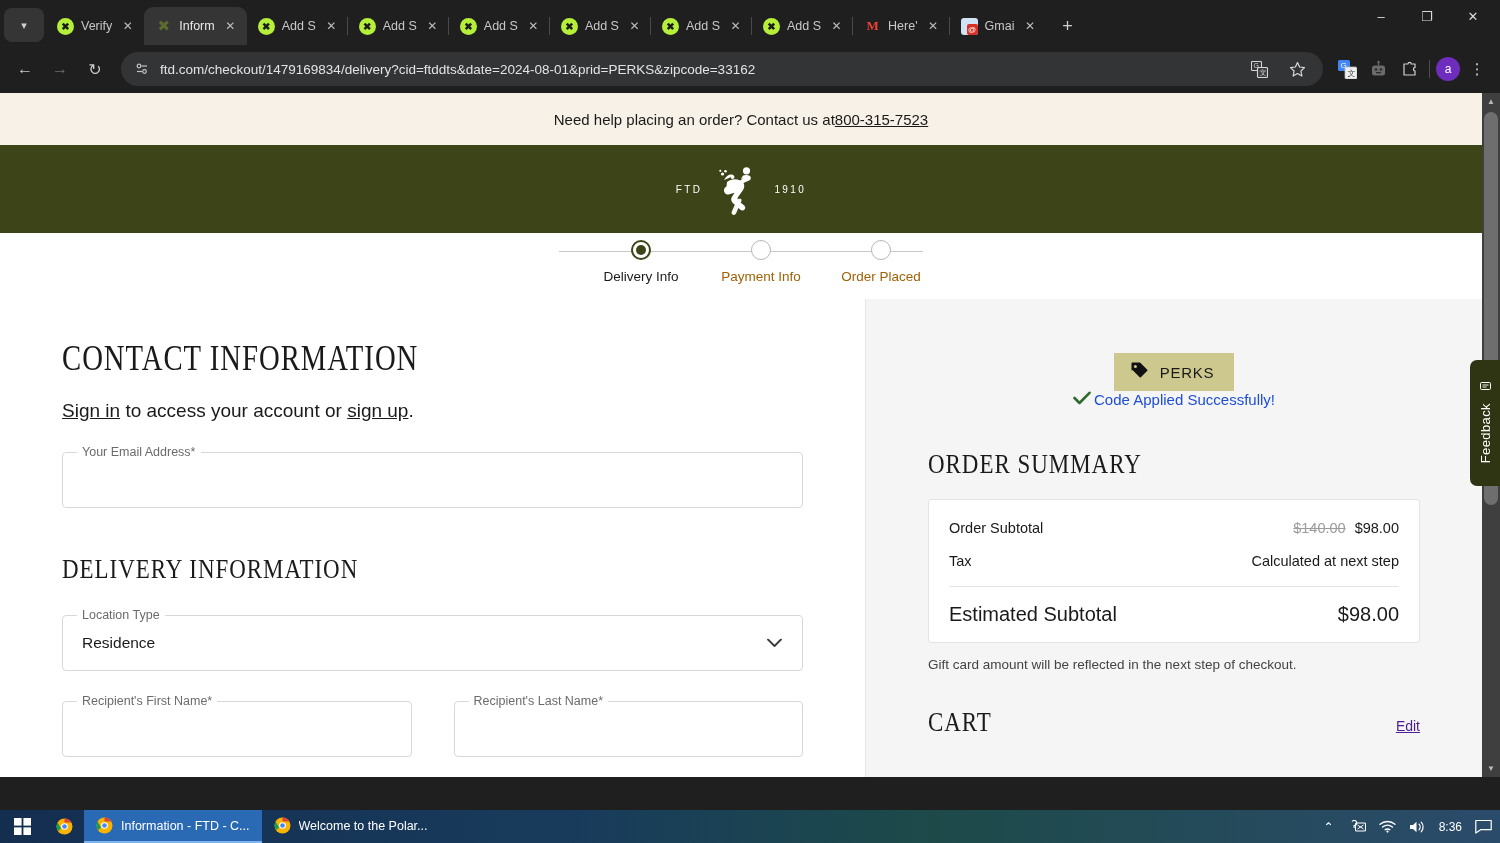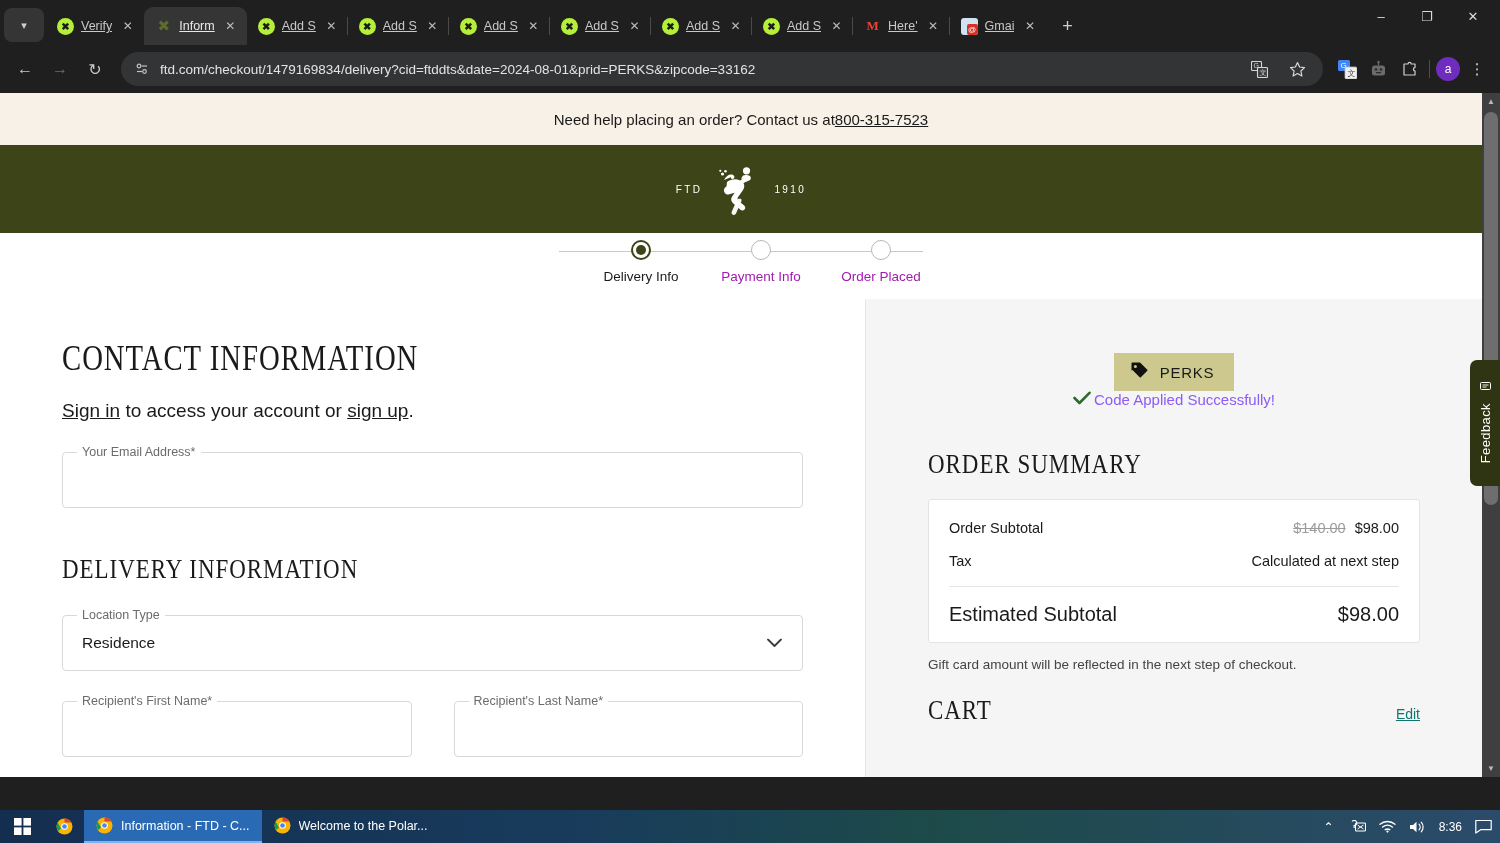--- a/index.html
+++ b/index.html
@@ -31,21 +31,21 @@
     position: relative; flex: none; border-radius: 9px 9px 0 0;
     cursor: default;
   }
   .tab.active { background: #353535; color: #e8e8e8; }
   .tab .sep {
     position: absolute; left: -1px; top: 10px; bottom: 10px;
     width: 1px; background: #4a4a4a;
   }
   .tab-title {
     white-space: nowrap; overflow: hidden;
-    max-width: 62px; text-overflow: clip; text-decoration: underline;
+    max-width: 62px; text-overflow: clip;
   }
   .tab-close {
     width: 17px; height: 17px; display: flex; align-items: center;
     justify-content: center; font-size: 12px; color: #bdbdbd;
     flex: none; border-radius: 50%;
   }
   .favicon { width: 17px; height: 17px; flex: none; border-radius: 3px; }
   .fav-ftd-green {
     background: #b6ef3a; border-radius: 50%;
     display: flex; align-items: center; justify-content: center;
@@ -149,21 +149,21 @@
   .step { display: flex; flex-direction: column; align-items: center; width: 120px; }
   .dot {
     width: 20px; height: 20px; border-radius: 50%;
     background: #fff; border: 1.5px solid #b7b7b7; z-index: 1;
     display: flex; align-items: center; justify-content: center;
   }
   .step.current .dot { border: 2px solid #3d4418; }
   .step.current .dot::after {
     content: ""; width: 10px; height: 10px; border-radius: 50%; background: #3d4418;
   }
-  .step-label { margin-top: 9px; font-size: 13.5px; color: #a21caf; white-space: nowrap; }
+  .step-label { margin-top: 9px; font-size: 13.5px; color: #a16207; white-space: nowrap; }
   .step.current .step-label { color: #1a1a1a; }
 
   .content { display: flex; height: calc(100% - 206px); }
   .left-col { width: 865px; padding: 40px 62px 8px 62px; }
   .right-col {
     flex: 1; background: #f5f5f5; border-left: 1px solid #e6e6e6;
     padding: 40px 62px 0 62px;
   }
 
   .display-h {
@@ -212,43 +212,43 @@
   .chip-row {
     display: flex; align-items: center; justify-content: space-between;
     margin-top: 14px;
     flex-direction: column;
   }
   .perk-chip {
     background: #cdc98e; height: 38px; display: inline-flex;
     align-items: center; gap: 11px; padding: 0 20px 0 16px;
     font-size: 15px; letter-spacing: 0.7px; color: #1a1a1a;
   }
-  .applied { color: #8b5cf6; font-size: 15px; display: flex; align-items: center; gap: 3px; }
+  .applied { color: #1d4ed8; font-size: 15px; display: flex; align-items: center; gap: 3px; }
 
   .summary-card {
     background: #fff; border: 1px solid #e4e4e4; border-radius: 3px;
     padding: 20px 20px 16px 20px; margin-top: 19px;
   }
   .sline {
     display: flex; justify-content: space-between; align-items: baseline;
     font-size: 14.5px; color: #1a1a1a; margin-bottom: 17px;
   }
   .sline .strike { color: #9b9b9b; text-decoration: line-through; margin-right: 9px; }
   .divider { height: 1px; background: #e4e4e4; margin: 0 0 16px 0; }
   .total-line {
     display: flex; justify-content: space-between; align-items: baseline;
     font-size: 20px; color: #1a1a1a;
   }
   .giftnote { margin-top: 14px; font-size: 13.5px; color: #444; }
 
   .cart-head {
     display: flex; align-items: baseline; justify-content: space-between;
-    margin-top: 22px;
-  }
-  .cart-head a { font-size: 14px; color: #0f766e; text-decoration: underline; }
+    margin-top: 34px;
+  }
+  .cart-head a { font-size: 14px; color: #4c1d95; text-decoration: underline; }
 
   
   .feedback {
     position: absolute; right: 0; top: 267px; width: 30px; height: 126px;
     background: #2f3512; border-radius: 7px 0 0 7px;
     display: flex; flex-direction: column-reverse; align-items: center;
     justify-content: center; gap: 10px; color: #fff; z-index: 5;
   }
   .feedback .fb-text {
     writing-mode: vertical-rl; transform: rotate(180deg);

